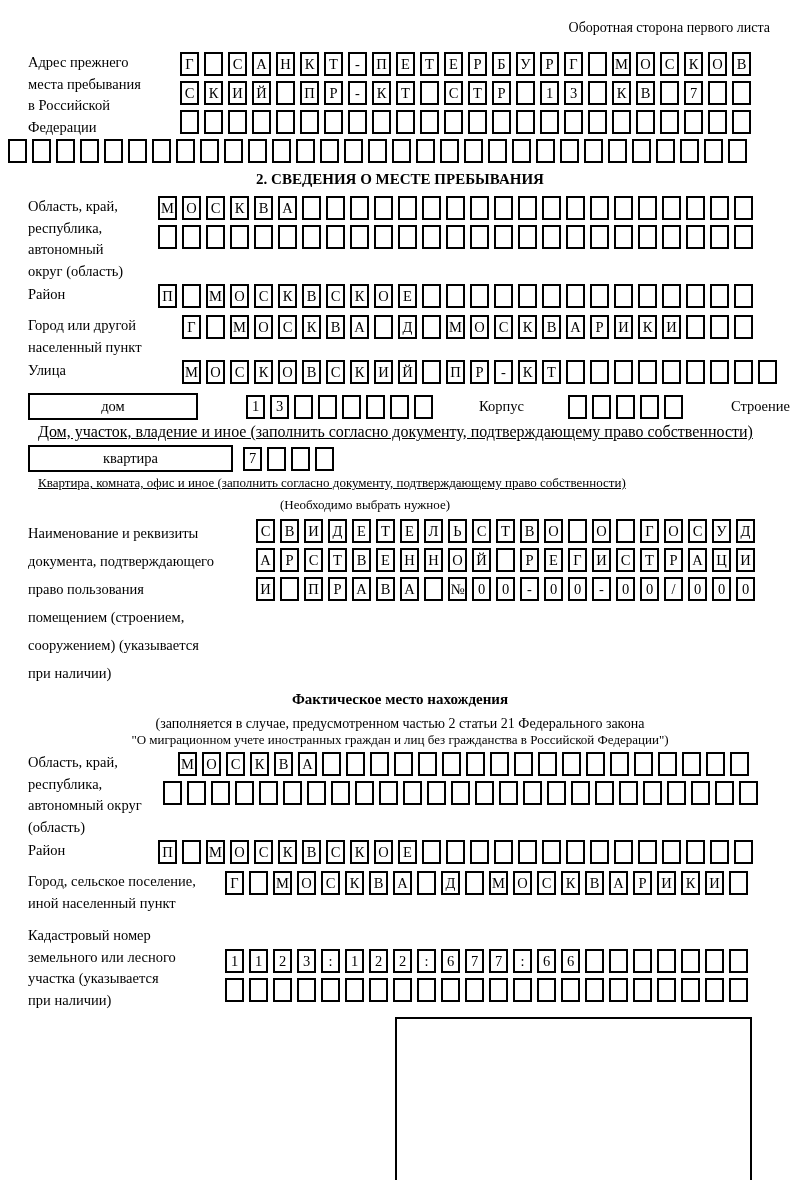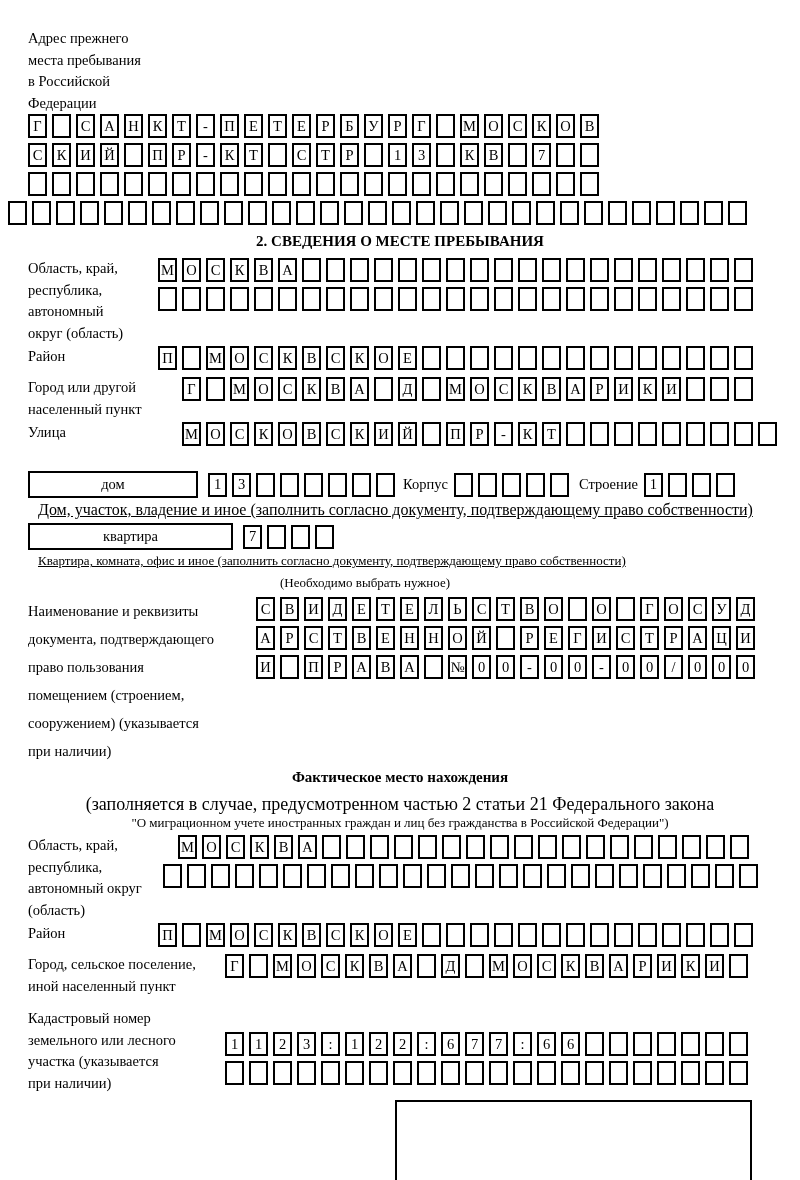--- a/index.html
+++ b/index.html
@@ -25,22 +25,23 @@
           display:flex;align-items:center;justify-content:center;font-size:14.5px;background:#fff;}
   .opt-label{font-size:14.5px;}
   .stamp-wrap{width:360px;margin-left:367px;}
   .stamp-box{box-sizing:border-box;width:357px;height:174px;border:2px solid #000;background:#fff;}
 </style>
 </head>
 <body>
 
 <div class="page">
 
-
-  <div class="field" style="margin-top:8px;flex-direction:column;">
+  <div class="hdr-note">Оборотная сторона первого листа</div>
+
+  <div class="field" style="margin-top:16px;">
     <div class="lblcol" style="width:152px;">
       <div class="lbl">Адрес прежнего
 места пребывания
 в Российской
 Федерации</div>
     </div>
     <div class="valcol">
       <div class="cellrow">
           <div class="cell">Г</div>
           <div class="cell"></div>
@@ -320,21 +321,21 @@
           <div class="cell"></div>
           <div class="cell"></div>
           <div class="cell"></div>
           <div class="cell"></div>
           <div class="cell"></div>
           <div class="cell"></div>
         </div>
     </div>
   </div>
 
-  <div class="inline-row" style="margin-top:20px;">
+  <div class="inline-row" style="margin-top:4px;gap:38px;">
     <div class="wbox" style="width:170px;">дом</div>
     <div class="cellrow" style="margin:0 0 0 10px;">
         <div class="cell">1</div>
         <div class="cell">3</div>
         <div class="cell"></div>
         <div class="cell"></div>
         <div class="cell"></div>
         <div class="cell"></div>
         <div class="cell"></div>
         <div class="cell"></div>
@@ -446,21 +447,21 @@
           <div class="cell">0</div>
           <div class="cell">/</div>
           <div class="cell">0</div>
           <div class="cell">0</div>
           <div class="cell">0</div>
         </div>
     </div>
   </div>
 
   <div class="sec-title" style="margin-top:4px;">Фактическое место нахождения</div>
-  <div class="caption center" style="margin-top:8px;font-size:18px;">(заполняется в случае, предусмотренном частью 2 статьи 21 Федерального закона</div>
+  <div class="caption center" style="margin-top:8px;font-size:14px;">(заполняется в случае, предусмотренном частью 2 статьи 21 Федерального закона</div>
   <div class="caption center" style="font-size:13px;">"О миграционном учете иностранных граждан и лиц без гражданства в Российской Федерации")</div>
 
   <div class="field" style="margin-top:4px;">
     <div class="lblcol" style="width:130px;">
       <div class="lbl">Область, край,
 республика,
 автономный округ
 (область)</div>
     </div>
     <div class="valcol">

